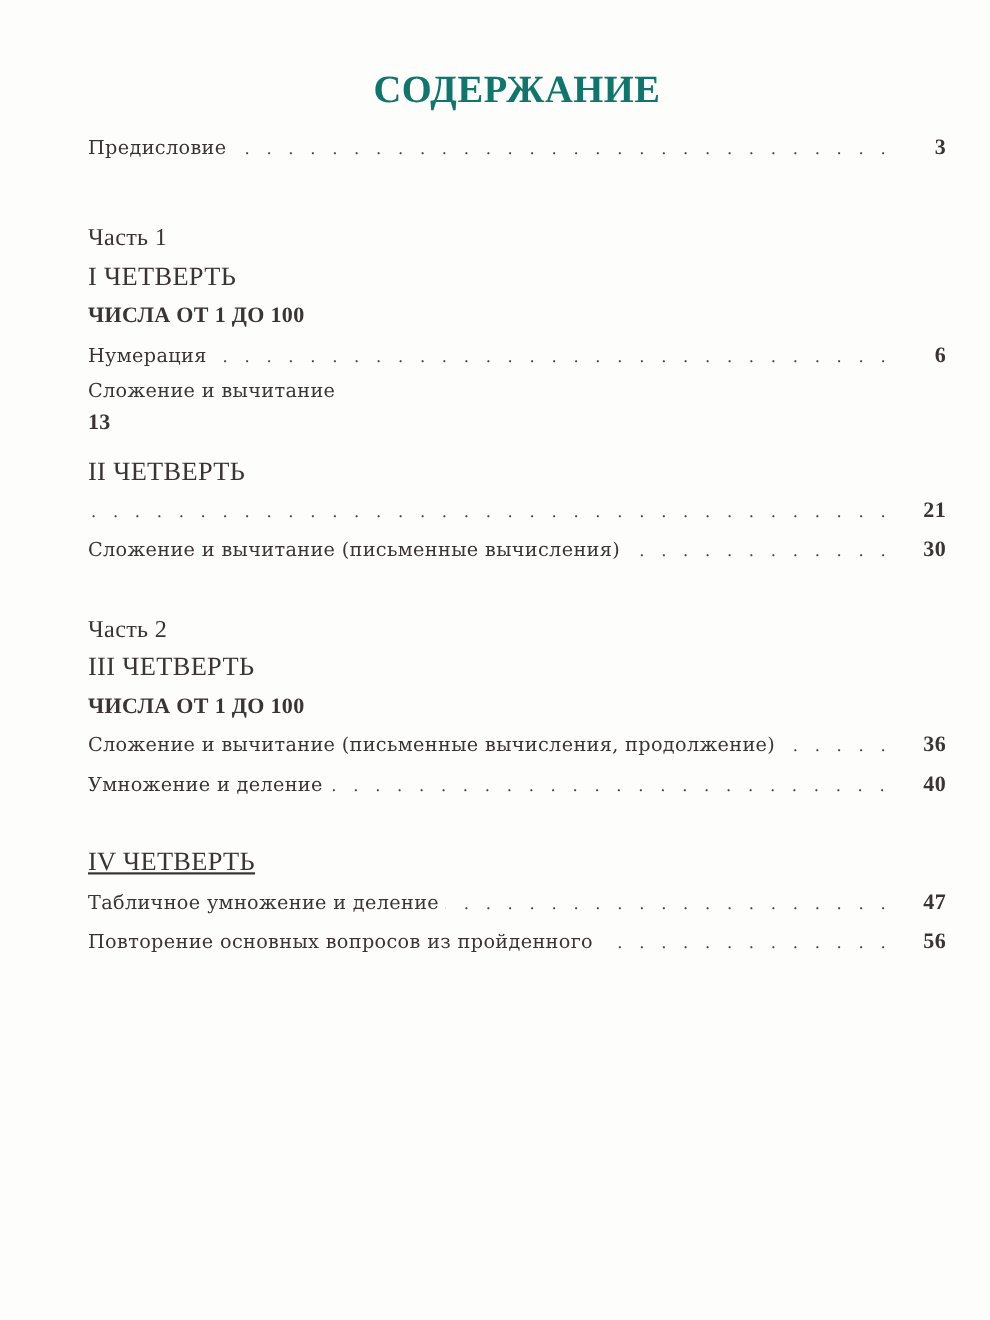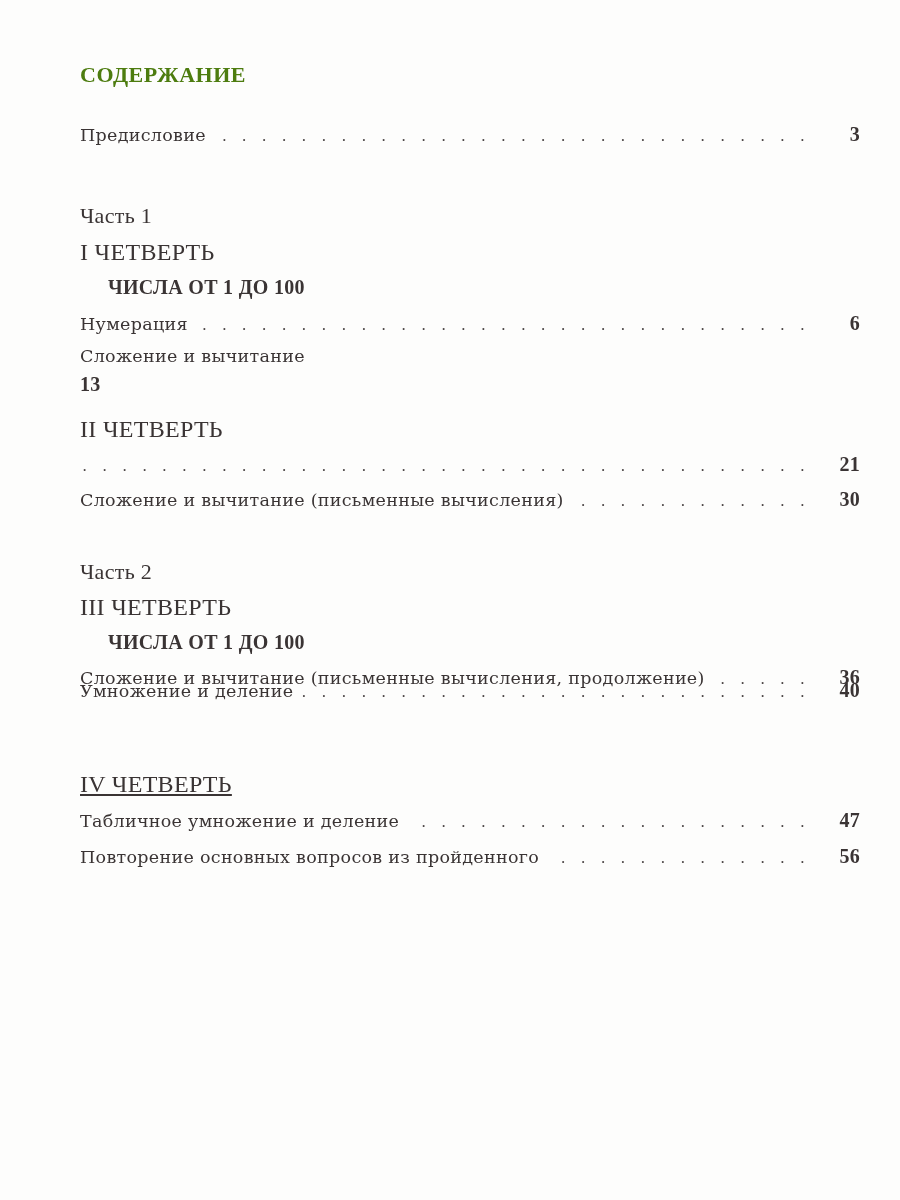--- a/index.html
+++ b/index.html
@@ -19,25 +19,26 @@
       position: absolute;
       left: 80px;
       top: 0;
       width: 780px;
     }
     .title {
       position: absolute;
       top: 62px;
       left: 0;
       width: 780px;
+      text-align: center;
       font-family: "Liberation Serif", "DejaVu Serif", serif;
       font-weight: bold;
-      font-size: 22px;
+      font-size: 35px;
       letter-spacing: 0.5px;
-      color: #4d7c0f;
+      color: #0f766e;
     }
     .row {
       position: absolute;
       left: 0;
       width: 780px;
       height: 28px;
       display: flex;
       align-items: baseline;
       font-size: 17.5px;
       line-height: 28px;
@@ -73,21 +74,20 @@
       left: 0;
       font-size: 17.5px;
       line-height: 28px;
       letter-spacing: 0.3px;
       white-space: nowrap;
     }
     .heading.bold {
       font-weight: bold;
       font-family: "Liberation Serif", "DejaVu Serif", serif;
       font-size: 20px;
-      margin-left: 28px;
     }
     .heading.upper {
       font-family: "Liberation Serif", "DejaVu Serif", serif;
       font-size: 24px;
     }
     .heading.part {
       font-family: "Liberation Serif", "DejaVu Serif", serif;
       font-size: 22px;
     }
   </style>
@@ -133,21 +133,21 @@
 
   <div class="heading part" style="top:558px;">Часть 2</div>
   <div class="heading upper" style="top:593px;">III ЧЕТВЕРТЬ</div>
   <div class="heading bold" style="top:628px;">ЧИСЛА ОТ 1 ДО 100</div>
 
   <div class="row" style="top:663px;">
     <span class="label">Сложение и вычитание (письменные вычисления, продолжение)</span>
     <span class="leader"><span>. . . . . . . . . . . . . . . . . . . . . . . . . . . . . . . . . . . . . . . . . . . . . . . . . . . . . . . . . . . . . . . . . . . . . . . . . . . . . . . . . . . .</span></span>
     <span class="pagenum">36</span>
   </div>
-  <div class="row" style="top:676px;">
+  <div class="row" style="top:699px;">
     <span class="label">Умножение и деление</span>
     <span class="leader"><span>. . . . . . . . . . . . . . . . . . . . . . . . . . . . . . . . . . . . . . . . . . . . . . . . . . . . . . . . . . . . . . . . . . . . . . . . . . . . . . . . . . . .</span></span>
     <span class="pagenum">40</span>
   </div>
 
   <div class="heading upper" style="top:770px;text-decoration:underline;">IV ЧЕТВЕРТЬ</div>
 
   <div class="row" style="top:806px;">
     <span class="label">Табличное умножение и деление</span>
     <span class="leader"><span>. . . . . . . . . . . . . . . . . . . . . . . . . . . . . . . . . . . . . . . . . . . . . . . . . . . . . . . . . . . . . . . . . . . . . . . . . . . . . . . . . . . .</span></span>

